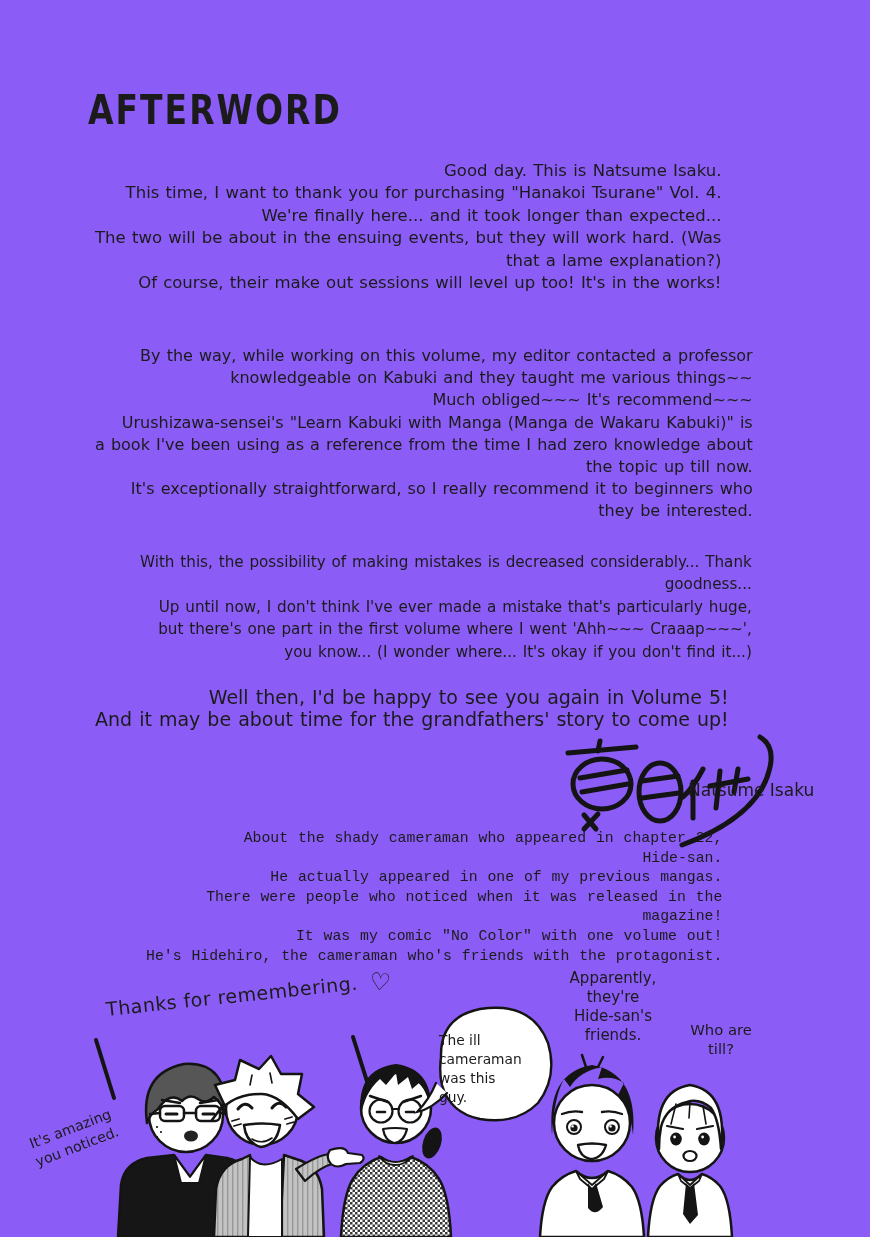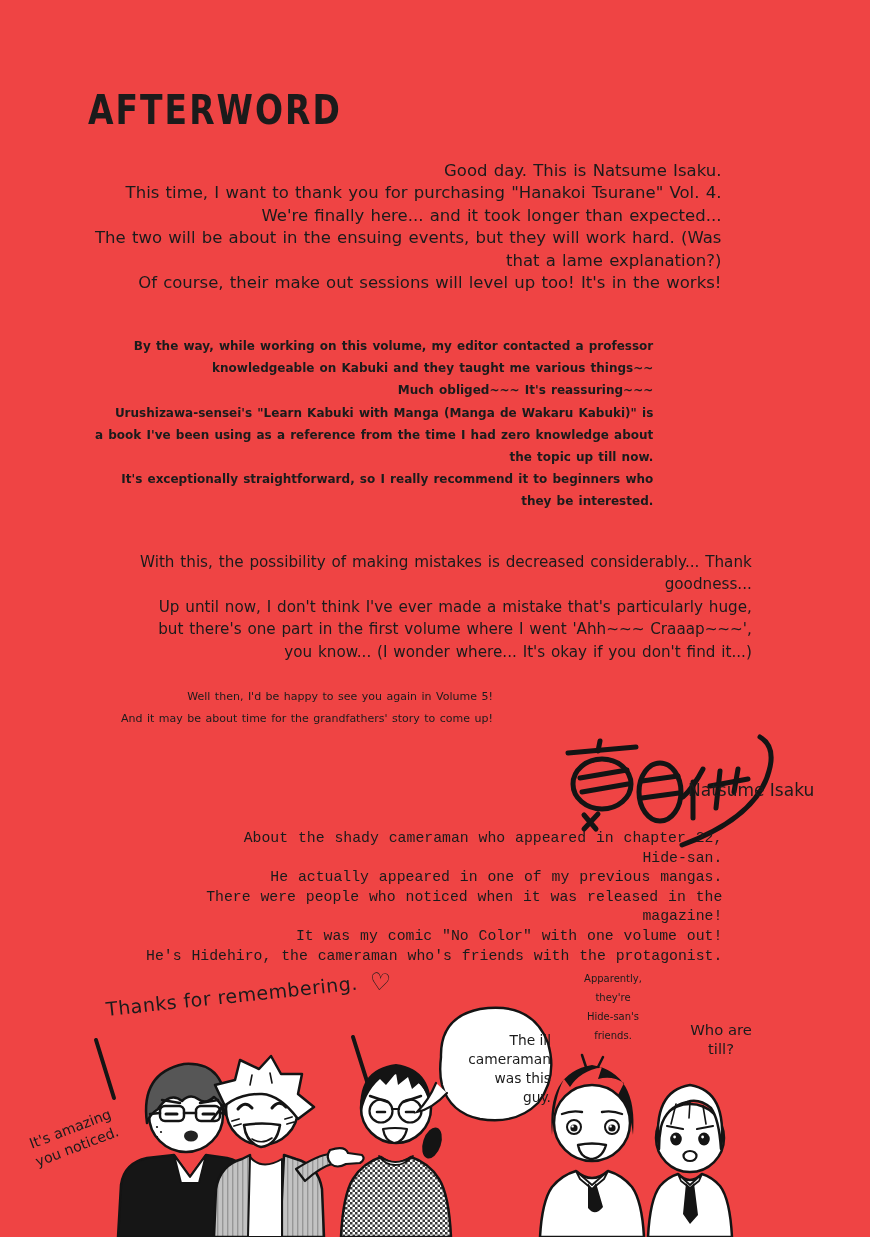--- a/index.html
+++ b/index.html
@@ -1,44 +1,44 @@
 <!DOCTYPE html>
 <html><head>
 <meta charset="utf-8">
 <style>
   html,body { margin:0; padding:0; background:#e8e8e8; }
   .page {
     position:relative; width:870px; height:1237px; margin:0 auto;
-    background:#ef4444; overflow:hidden;
+    background:#8b5cf6; overflow:hidden;
     font-family:"DejaVu Sans", sans-serif; color:#1b1b1b;
   }
   .title {
     position:absolute; left:88px; top:86px;
     font-size:33px; font-weight:bold; letter-spacing:2px;
     transform:scaleY(1.22); transform-origin:left top;
   }
   .para { position:absolute; white-space:nowrap; }
   .para .line { display:block;text-align:right; }
   #p1 { left:95px; top:160px; font-size:16.5px; line-height:22.4px; word-spacing:1px; }
-  #p2 { left:95px; top:335px; font-size:12px;  line-height:22.2px; word-spacing:1px;font-weight:bold; }
+  #p2 { left:95px; top:345px; font-size:16px;  line-height:22.2px; word-spacing:1px; }
   #p3 { left:140px; top:551px; font-size:15.2px; line-height:22.4px; word-spacing:1px; }
-  #p4 { left:95px; top:686px; font-size:11px; line-height:22.4px; word-spacing:1px;margin-left:26px; }
+  #p4 { left:95px; top:686px; font-size:19px; line-height:22.4px; word-spacing:1px; }
   #p5 { left:146px; top:829px; font-size:14.8px; line-height:19.6px; word-spacing:1px;font-family:Liberation Mono, monospace; }
   .sig-svg { position:absolute; left:540px; top:731px; }
   .sig-name { position:absolute; left:688px; top:780px; font-size:17px; }
   .art-svg { position:absolute; left:0; top:957px; }
   .caption { position:absolute; z-index:5; }
   #cap-thanks {
     left:106px; top:994px; font-size:19px; letter-spacing:0.5px;
     transform:rotate(-6deg); transform-origin:left center; white-space:nowrap;
   }
   #cap-thanks .heart { font-size:24px; margin-left:12px; display:inline-block; transform:rotate(12deg) translateY(3px); }
-  #cap-apparently { left:551px; top:969px; width:124px; text-align:center; font-size:10px; line-height:19px; }
+  #cap-apparently { left:551px; top:969px; width:124px; text-align:center; font-size:15px; line-height:19px; }
   #cap-who { left:674px; top:1020px; width:94px; text-align:center; font-size:14.8px; line-height:19px; }
-  #cap-bubble { left:439px; top:1031px; width:112px; text-align:right; font-size:13.8px; line-height:19px; }
+  #cap-bubble { left:439px; top:1031px; width:112px; text-align:left; font-size:13.8px; line-height:19px; }
   #cap-amazed {
     left:26px; top:1136px; font-size:14.2px; line-height:19px; text-align:center;
     transform:rotate(-21deg); transform-origin:left top; white-space:nowrap;
   }
 </style>
 </head>
 <body>
 
 <div class="page">
 
@@ -49,21 +49,21 @@
     <span class="line">This time, I want to thank you for purchasing "Hanakoi Tsurane" Vol. 4.</span>
     <span class="line">We're finally here... and it took longer than expected...</span>
     <span class="line">The two will be about in the ensuing events, but they will work hard. (Was</span>
     <span class="line">that a lame explanation?)</span>
     <span class="line">Of course, their make out sessions will level up too! It's in the works!</span>
   </div>
 
   <div class="para" id="p2">
     <span class="line">By the way, while working on this volume, my editor contacted a professor</span>
     <span class="line">knowledgeable on Kabuki and they taught me various things~~</span>
-    <span class="line">Much obliged~~~ It's reassuring~~~</span>
+    <span class="line">Much obliged~~~ It's recommend~~~</span>
     <span class="line">Urushizawa-sensei's "Learn Kabuki with Manga (Manga de Wakaru Kabuki)" is</span>
     <span class="line">a book I've been using as a reference from the time I had zero knowledge about</span>
     <span class="line">the topic up till now.</span>
     <span class="line">It's exceptionally straightforward, so I really recommend it to beginners who</span>
     <span class="line">they be interested.</span>
   </div>
 
   <div class="para" id="p3">
     <span class="line">With this, the possibility of making mistakes is decreased considerably... Thank</span>
     <span class="line">goodness...</span>

